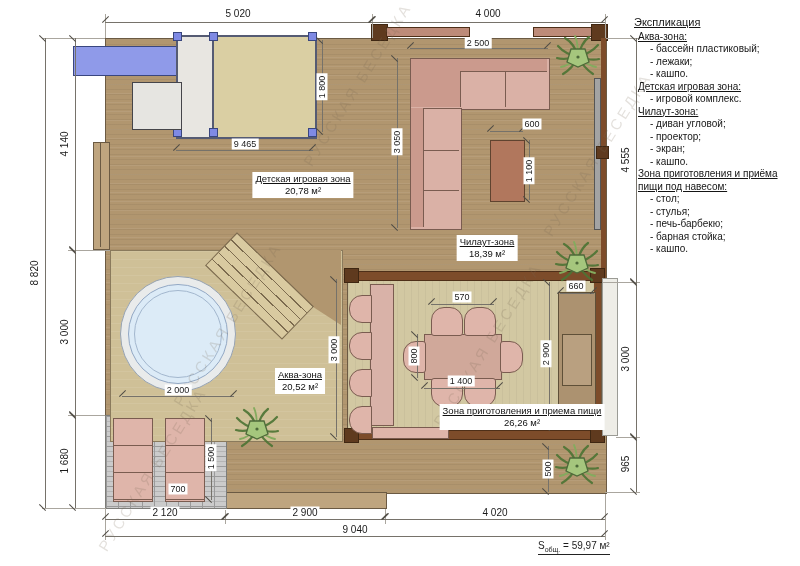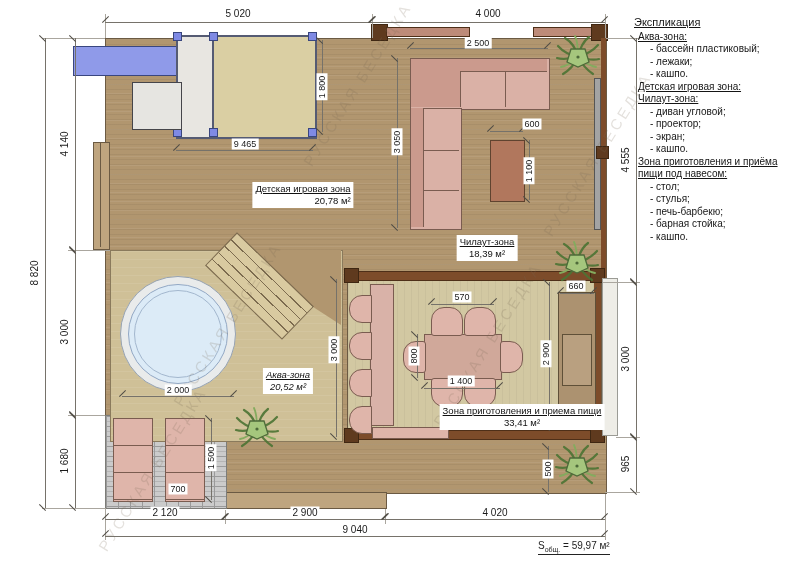--- a/index.html
+++ b/index.html
@@ -282,44 +282,45 @@
   <div class="dl-v" style="left:336px;top:279px;height:158px;"></div>
   <div class="chip rot" style="left:334px;top:350px;">3 000</div>
 
   <div class="dl-v" style="left:211px;top:418px;height:82px;"></div>
   <div class="chip rot" style="left:211px;top:458px;">1 500</div>
   <div class="chip" style="left:178px;top:489px;">700</div>
 
   <div class="dl-v" style="left:548px;top:446px;height:46px;"></div>
   <div class="chip rot" style="left:548px;top:469px;">500</div>
 
-  <div class="zlabel" style="left:303px;top:195px;text-align:right;">
+  <div class="zlabel" style="left:303px;top:185px;">
     <div class="u">Детская игровая зона</div>
     <div>20,78 м²</div>
   </div>
   <div class="zlabel" style="left:487px;top:248px;">
     <div class="u">Чилаут-зона</div>
     <div>18,39 м²</div>
   </div>
-  <div class="zlabel" style="left:288px;top:381px;font-style:italic;">
+  <div class="zlabel" style="left:300px;top:381px;">
     <div class="u">Аква-зона</div>
     <div>20,52 м²</div>
   </div>
   <div class="zlabel" style="left:522px;top:417px;">
     <div class="u">Зона приготовления и приема пищи</div>
-    <div>33,41 м²</div>
+    <div>26,26 м²</div>
   </div>
 
   <div id="legend">
     <div class="lg-title">Экспликация</div>
     <div class="lg-h">Аква-зона:</div>
     <div class="lg-i">- бассейн пластиковый;</div>
     <div class="lg-i">- лежаки;</div>
     <div class="lg-i">- кашпо.</div>
     <div class="lg-h">Детская игровая зона:</div>
+    <div class="lg-i">- игровой комплекс.</div>
     <div class="lg-h">Чилаут-зона:</div>
     <div class="lg-i">- диван угловой;</div>
     <div class="lg-i">- проектор;</div>
     <div class="lg-i">- экран;</div>
     <div class="lg-i">- кашпо.</div>
     <div class="lg-h">Зона приготовления и приёма пищи под навесом:</div>
     <div class="lg-i">- стол;</div>
     <div class="lg-i">- стулья;</div>
     <div class="lg-i">- печь-барбекю;</div>
     <div class="lg-i">- барная стойка;</div>

